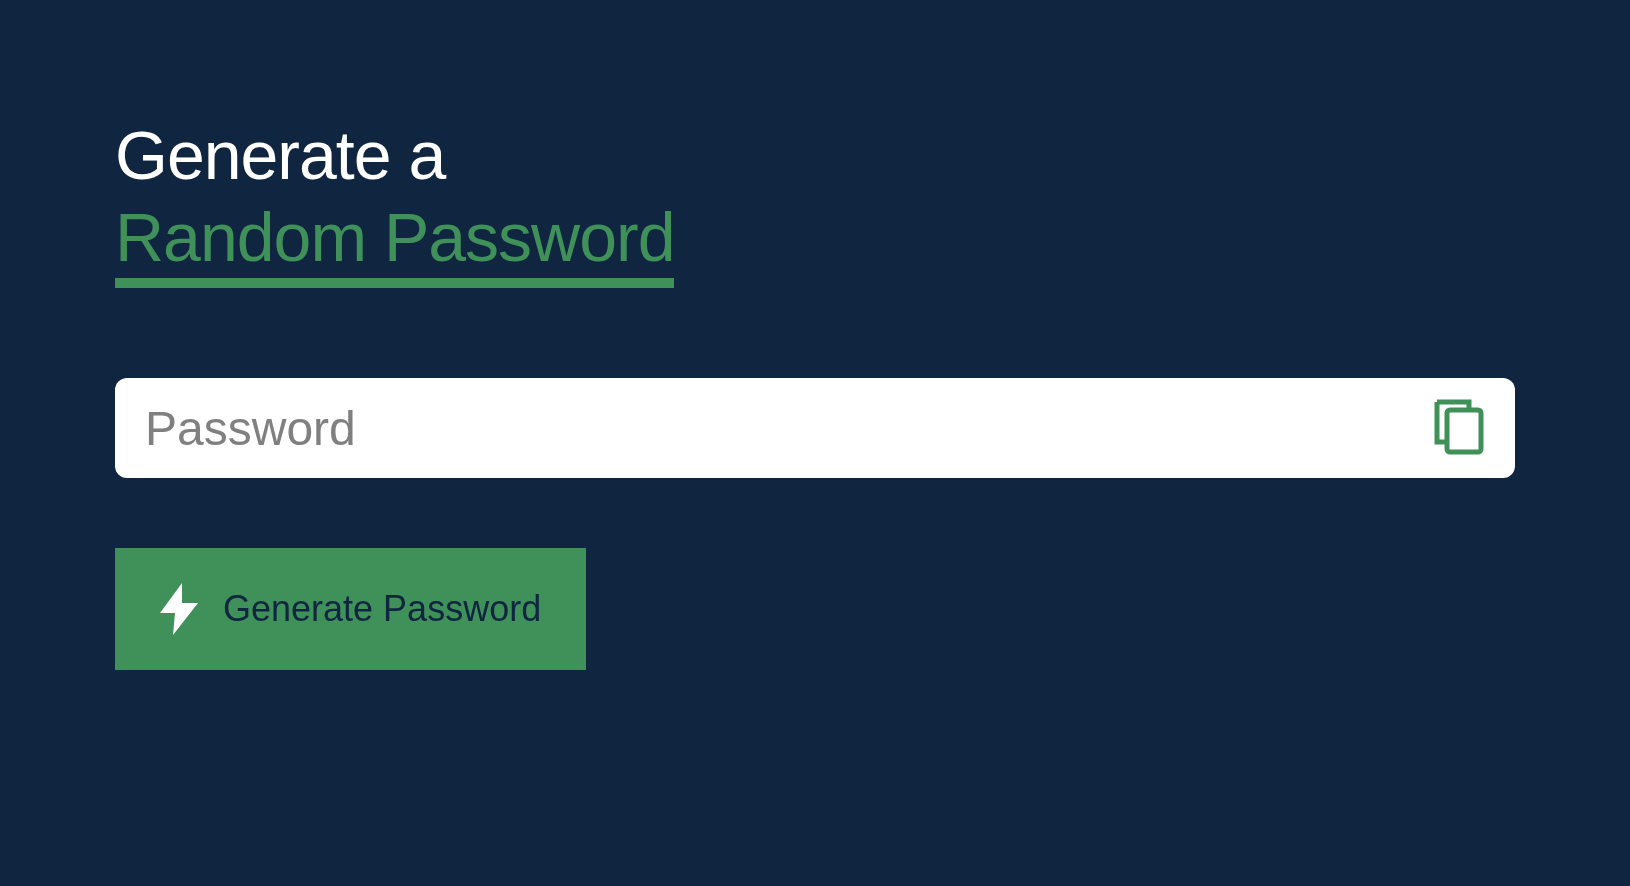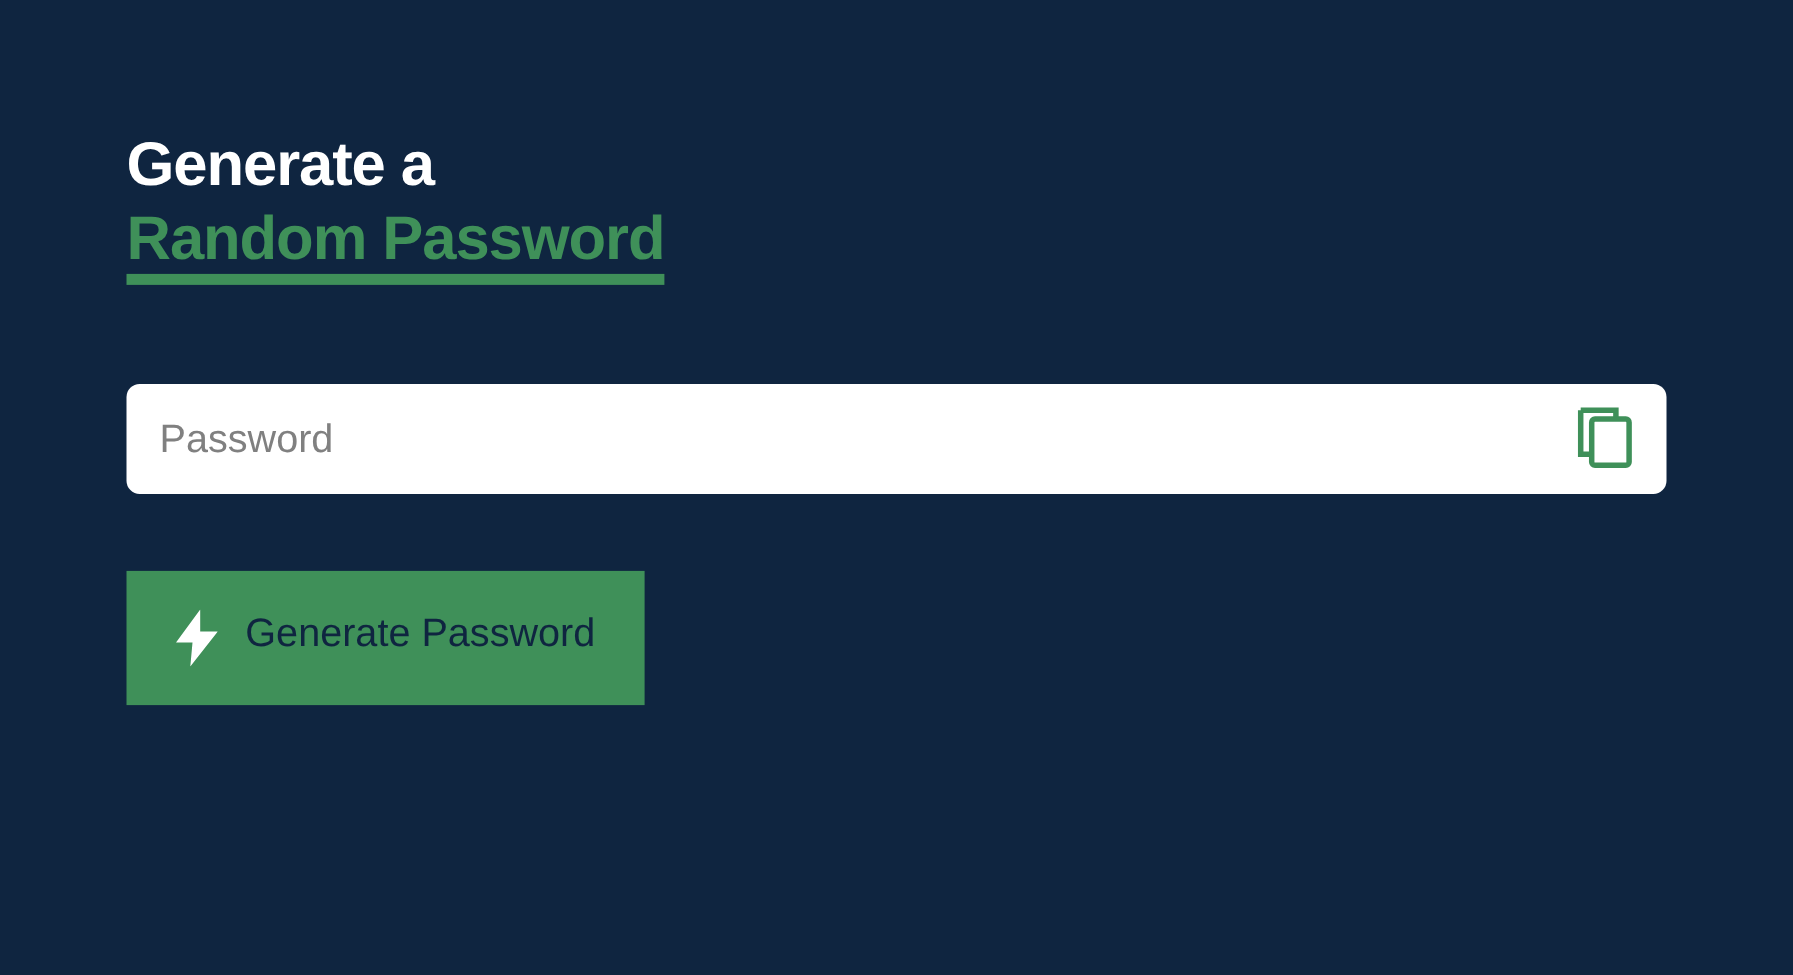--- a/index.html
+++ b/index.html
@@ -11,22 +11,22 @@
       background-color: #0f2540;
       width: 1630px;
       height: 886px;
       font-family: -apple-system, BlinkMacSystemFont, "Helvetica Neue", Helvetica, Arial, sans-serif;
       padding: 115px;
     }
     .container {
       width: 100%;
     }
     .heading {
-      font-size: 56px;
-      font-weight: bold;
+      font-size: 68px;
+      font-weight: normal;
       line-height: 1.2;
       letter-spacing: -1px;
     }
     .heading-line1 {
       color: #ffffff;
       display: block;
     }
     .heading-line2 {
       color: #3f9059;
       display: inline-block;
@@ -39,21 +39,21 @@
       background-color: #ffffff;
       border-radius: 12px;
       margin-top: 90px;
       padding: 26px 30px;
       height: 100px;
     }
     .password-input {
       flex: 1;
       border: none;
       outline: none;
-      font-size: 36px;
+      font-size: 48px;
       color: #333;
       background: transparent;
       font-family: inherit;
     }
     .password-input::placeholder {
       color: #808080;
     }
     .copy-button {
       background: none;
       border: none;
@@ -63,21 +63,21 @@
       display: flex;
       align-items: center;
       justify-content: center;
     }
     .generate-button {
       margin-top: 70px;
       background-color: #3f9059;
       border: none;
       cursor: pointer;
       display: inline-flex;
-      align-items: flex-start;
+      align-items: center;
       padding: 35px 45px;
       gap: 25px;
     }
     .generate-button-label {
       font-size: 36px;
       color: #0f2540;
       font-weight: 400;
     }
     .bolt-icon {
       display: flex;

